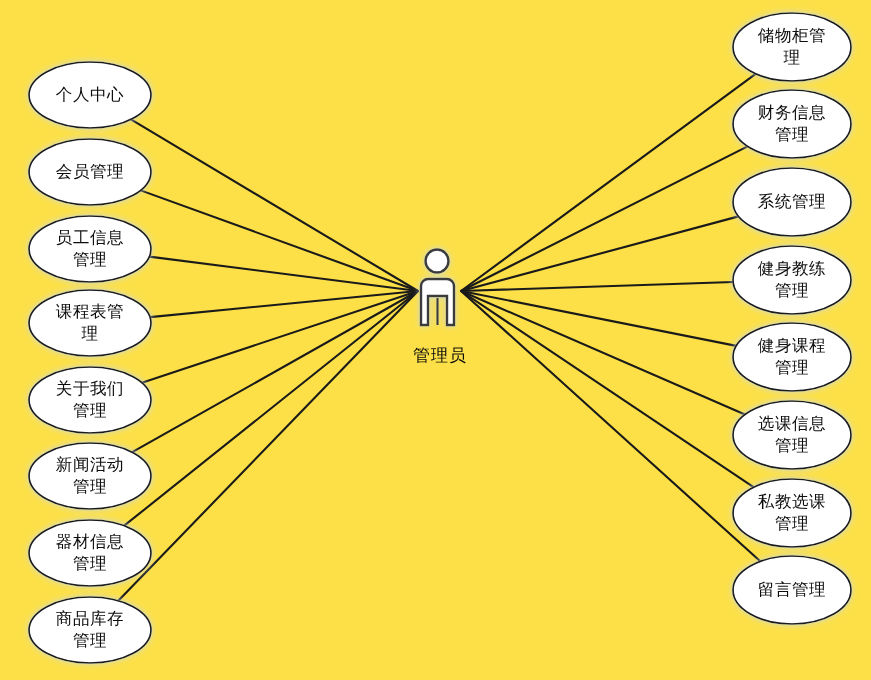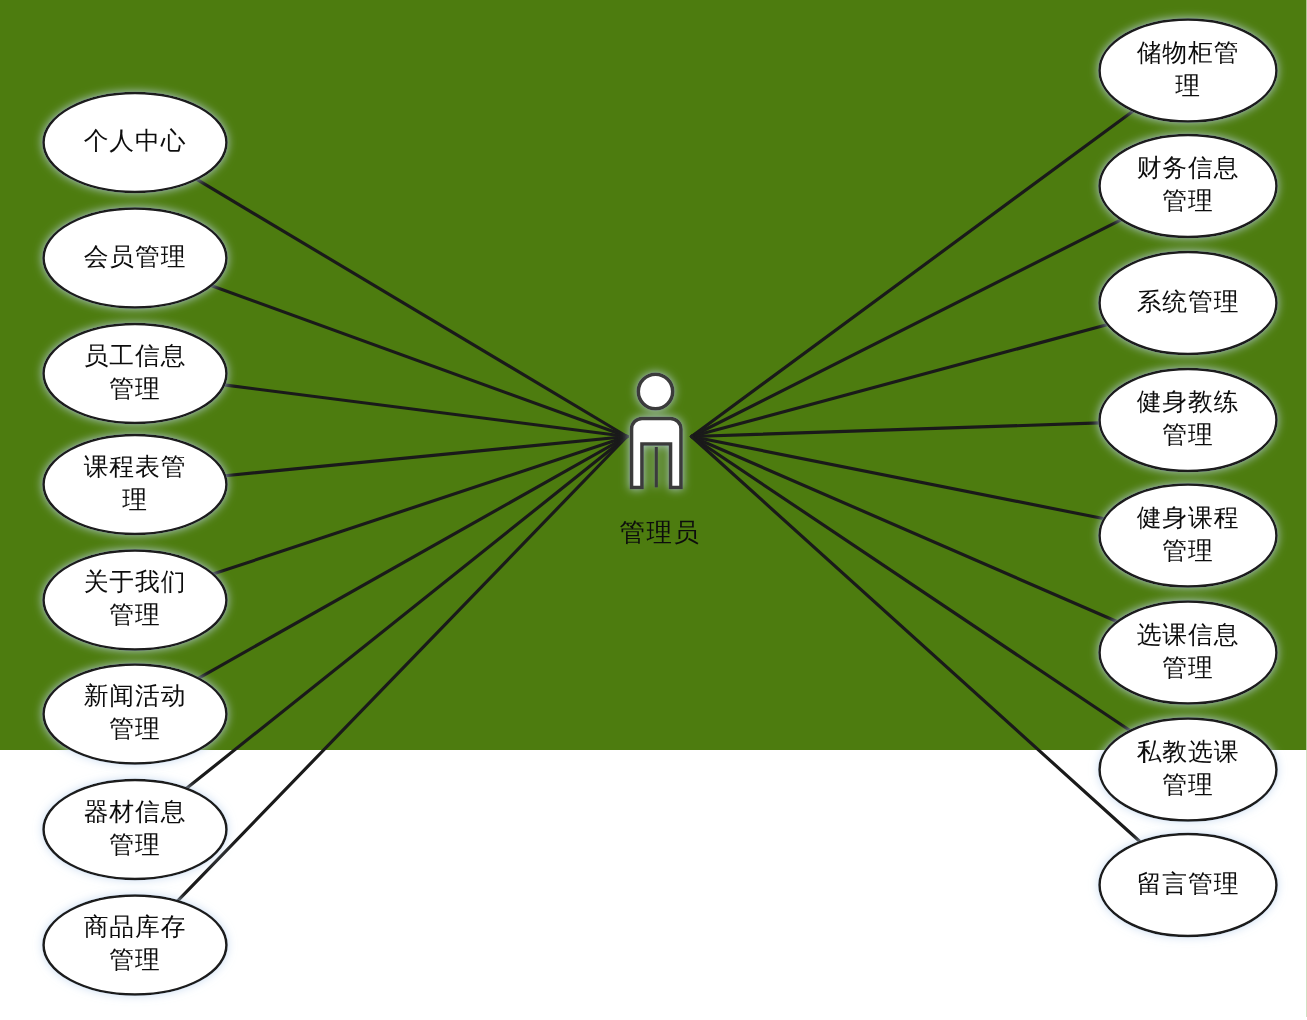--- a/index.html
+++ b/index.html
@@ -9,22 +9,22 @@
   }
   body {
     width: 871px;
     height: 680px;
     overflow: hidden;
     font-family: "DejaVu Sans", "Liberation Sans", sans-serif;
   }
   #diagram-root {
     position: relative;
     width: 871px;
-    height: 500px;
-    background: #4d7c0f;
+    height: 680px;
+    background: #fde047;
   }
   svg.usecase-canvas {
     display: block;
     width: 871px;
     height: 680px;
   }
   .assoc-line {
     stroke: #1a1a1a;
     stroke-width: 2.1;
     stroke-linecap: round;

